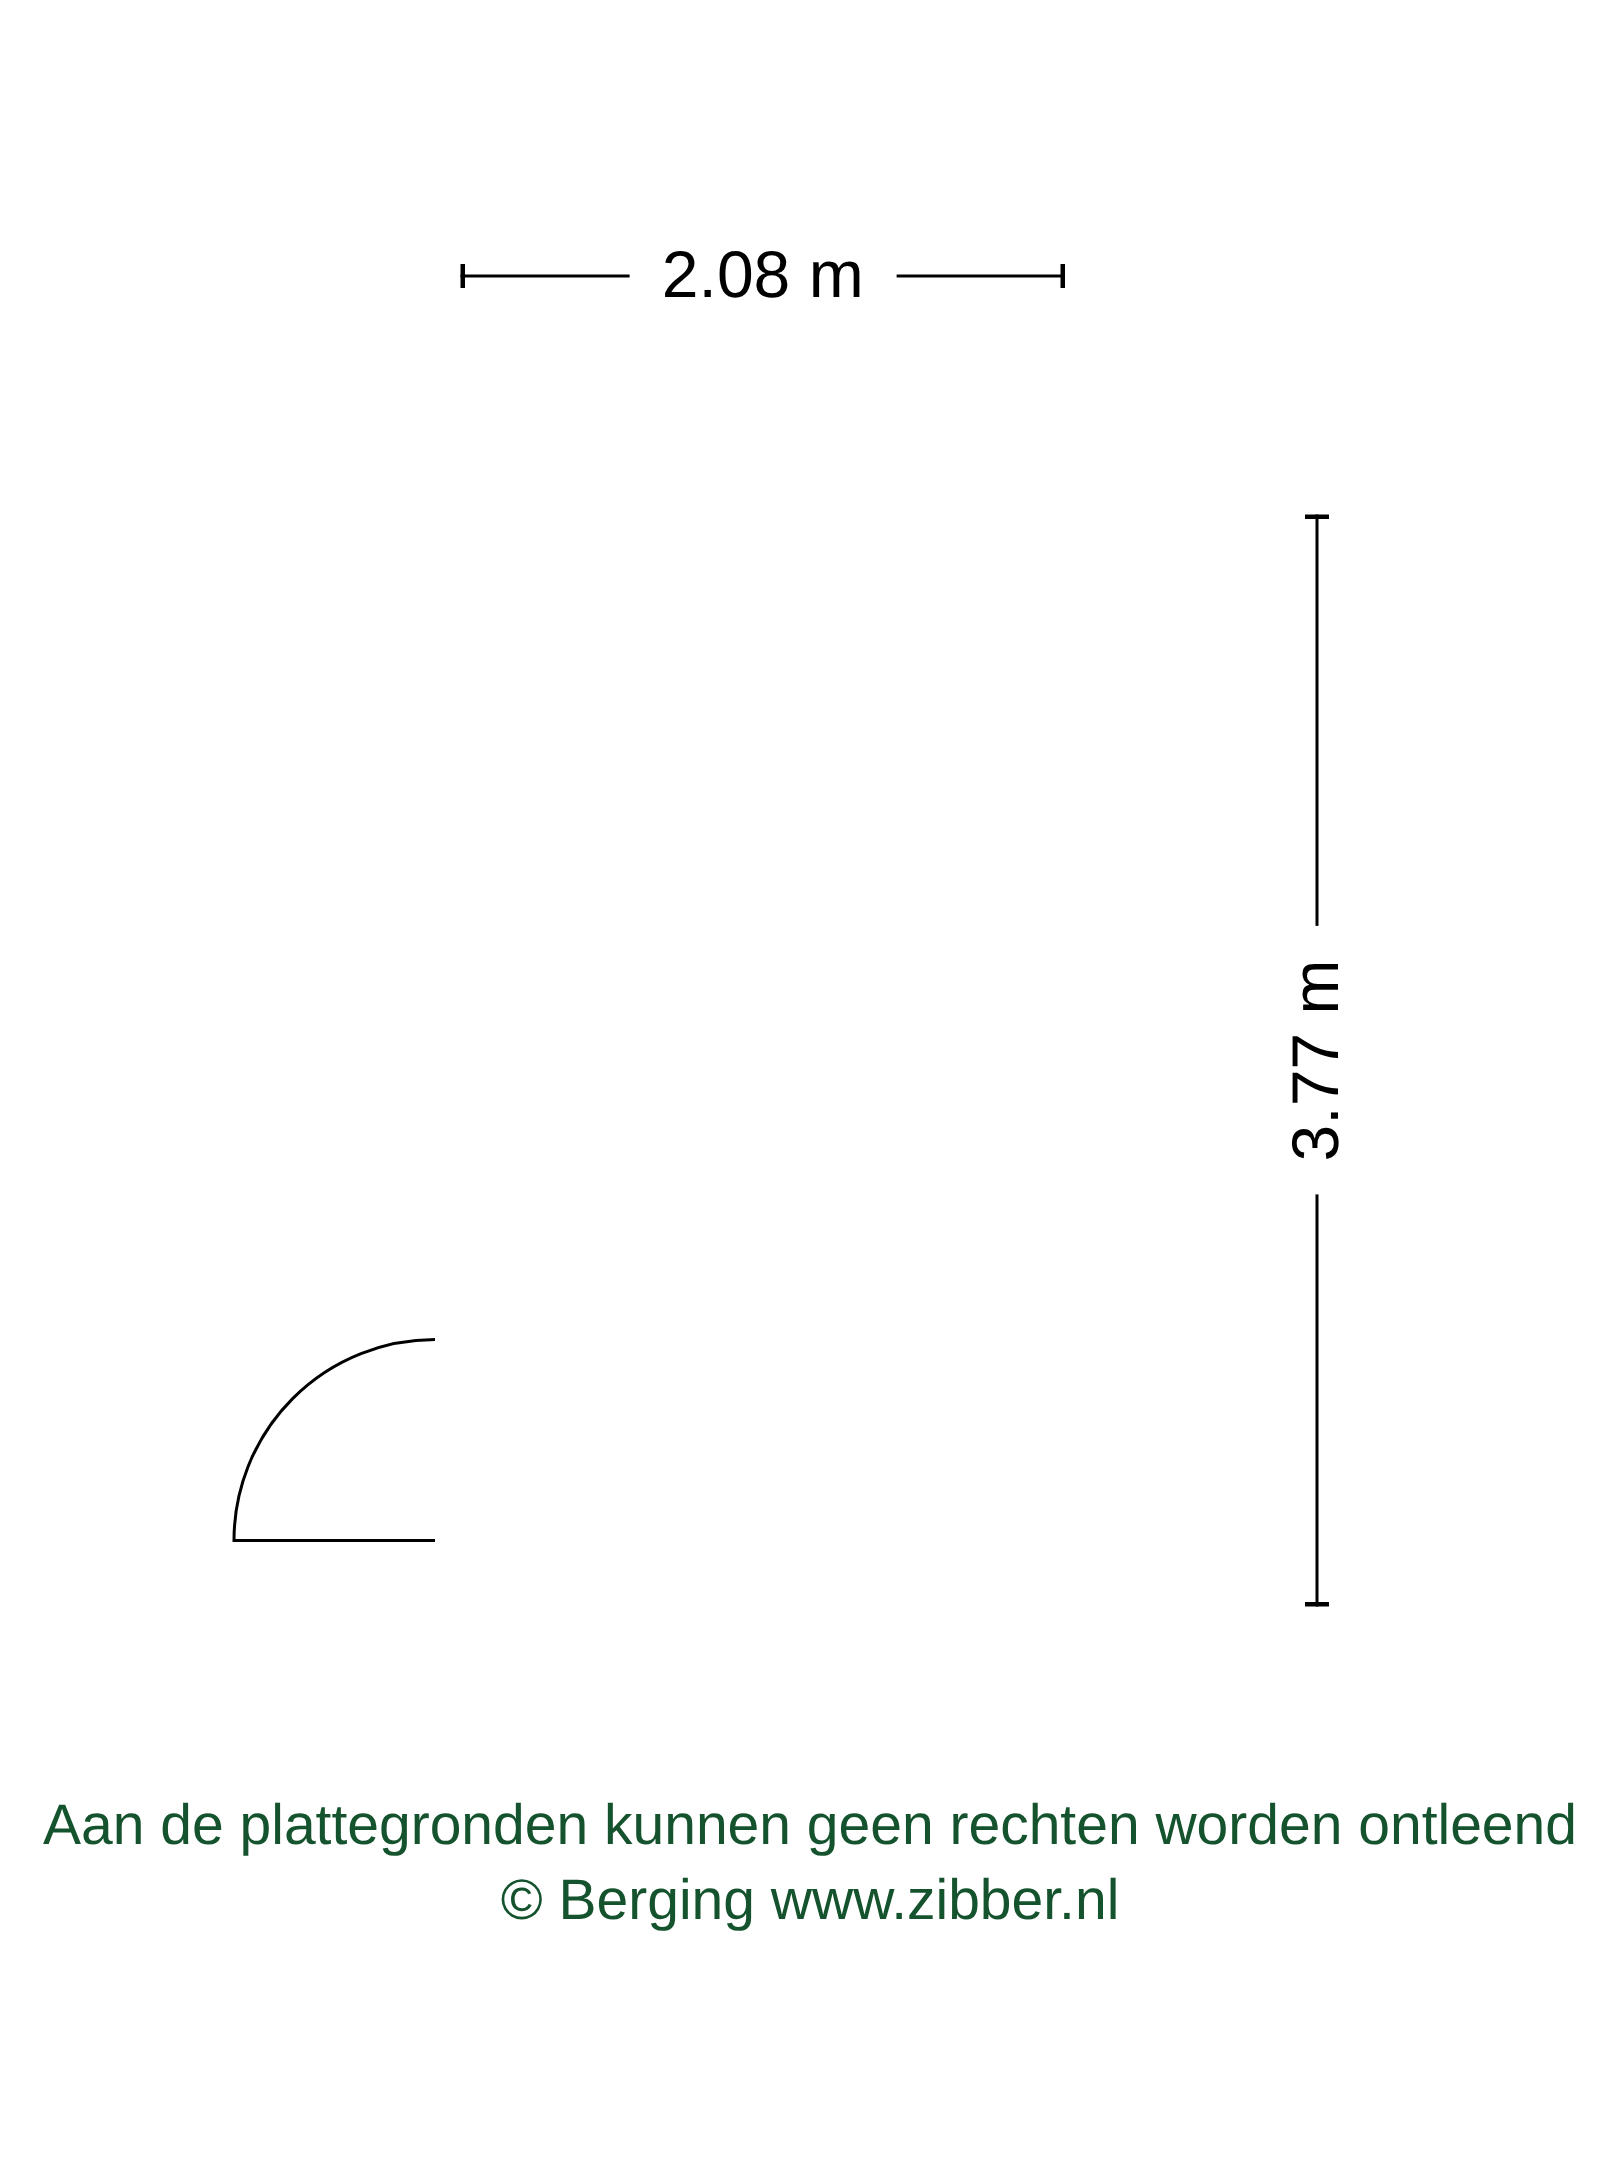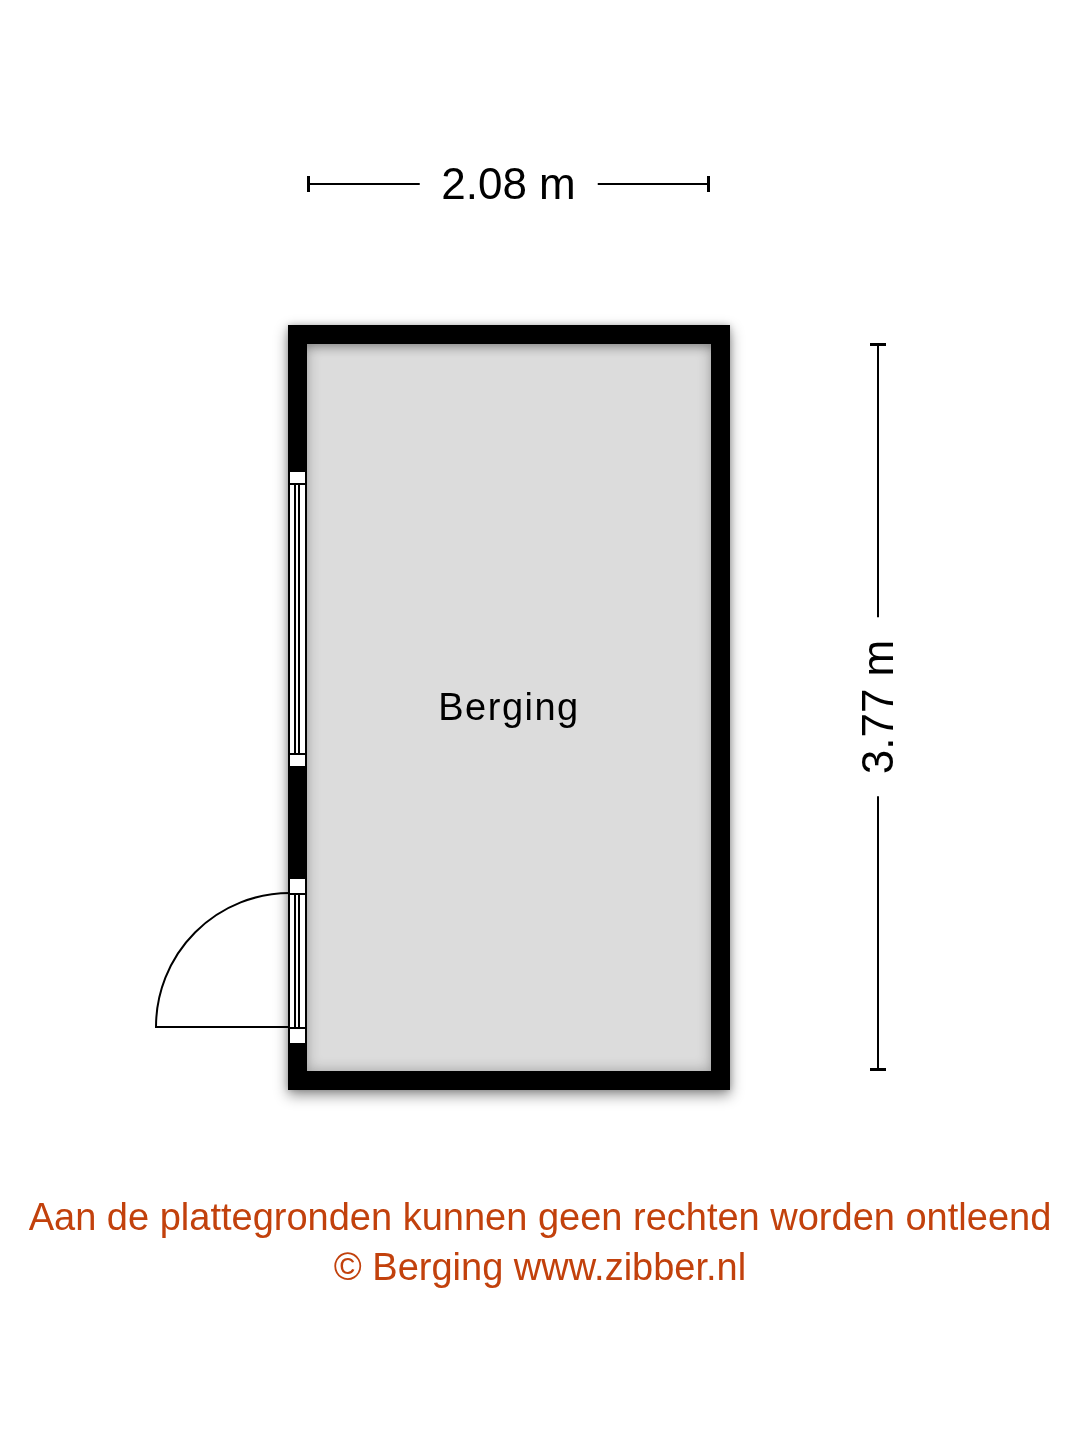--- a/index.html
+++ b/index.html
@@ -140,58 +140,35 @@
     pointer-events: none;
   }
 
   
   .footer {
     position: absolute;
     left: 0; right: 0; top: 1192px;
     text-align: center;
     font-size: 38px;
     line-height: 50px;
-    color: #c2410c;
+    color: #14532d;
   }
 </style>
 </head>
 <body>
 
 <div class="canvas">
 
   <div class="dim-h">
     <div class="dim-line"></div>
     <div class="tick start"></div>
     <div class="tick end"></div>
     <div class="dim-label">2.08 m</div>
   </div>
 
-  <div class="plan">
-    <div class="interior">
-      <span class="room-label">Berging</span>
-    </div>
-
-    <div class="opening window">
-      <div class="cap"></div>
-      <div class="glazing">
-        <div class="pane p1"></div>
-        <div class="pane p2"></div>
-      </div>
-      <div class="cap"></div>
-    </div>
-
-    <div class="opening door">
-      <div class="cap"></div>
-      <div class="glazing">
-        <div class="pane p1"></div>
-        <div class="pane p2"></div>
-      </div>
-      <div class="cap"></div>
-    </div>
-  </div>
 
   <svg class="door-swing" viewBox="0 0 1080 1440" xmlns="http://www.w3.org/2000/svg">
     <path d="M 290 893 A 134 134 0 0 0 156 1027 L 290 1027" fill="none" stroke="#000" stroke-width="2"></path>
   </svg>
 
   <div class="dim-v">
     <div class="dim-line"></div>
     <div class="tick start"></div>
     <div class="tick end"></div>
     <div class="dim-label">3.77 m</div>

